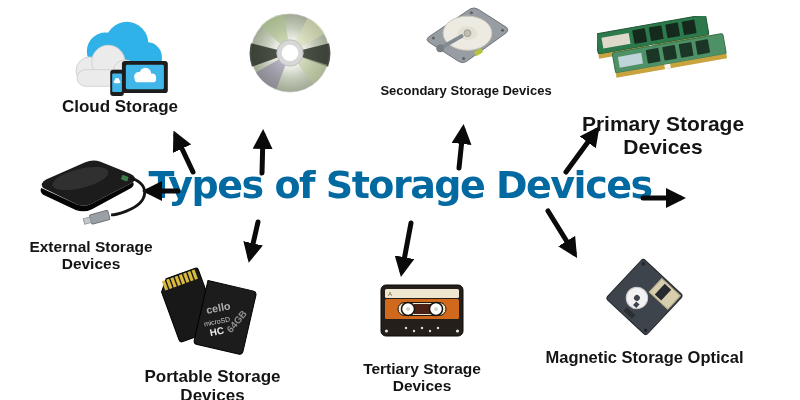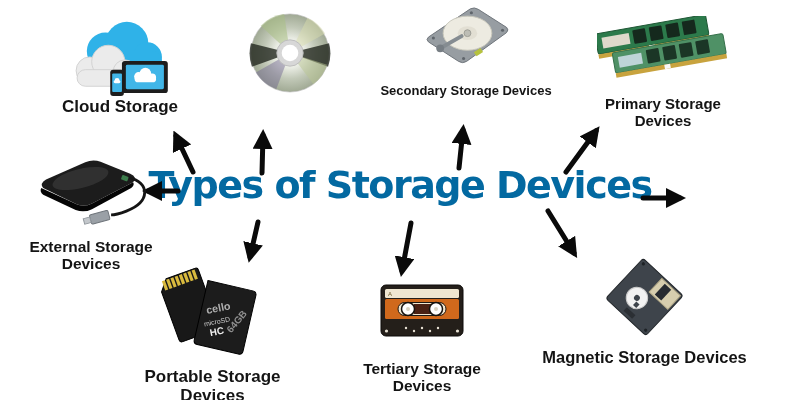--- a/index.html
+++ b/index.html
@@ -8,21 +8,21 @@
   .title{position:absolute;left:0;top:166px;width:800px;text-align:center;
          font-family:"DejaVu Sans",sans-serif;font-weight:800;font-size:38px;
          letter-spacing:-1.5px;color:#0369a1;line-height:1.05;}
   .node{position:absolute;display:flex;flex-direction:column;align-items:center;}
   .node .label{font-weight:700;color:#141414;text-align:center;line-height:1.1;}
   #arrows{position:absolute;left:0;top:0;pointer-events:none;}
 
   .n-cloud{left:38px;top:16px;width:164px;}      .n-cloud .label{font-size:17px;margin-top:2px;text-align:center;}
   .n-optical{left:206px;top:12px;width:168px;}   .n-optical .label{font-size:15.5px;margin-top:-2px;}
   .n-secondary{left:370px;top:2px;width:192px;}  .n-secondary .label{font-size:13px;margin-top:6px;}
-  .n-primary{left:577px;top:16px;width:172px;}   .n-primary .label{font-size:15px;margin-top:8px;}
+  .n-primary{left:577px;top:16px;width:172px;}   .n-primary .label{font-size:21px;margin-top:24px;}
   .n-external{left:6px;top:146px;width:170px;}   .n-external .label{font-size:15.5px;margin-top:4px;}
   .n-flash{left:645px;top:142px;width:152px;}    .n-flash .label{font-size:15px;margin-top:8px;}
   .n-portable{left:110px;top:256px;width:205px;} .n-portable .label{font-size:17px;margin-top:6px;}
   .n-tertiary{left:338px;top:284px;width:168px;} .n-tertiary .label{font-size:15.5px;margin-top:22px;}
   .n-magnetic{left:542px;top:254px;width:205px;} .n-magnetic .label{font-size:16.5px;margin-top:8px;}
 </style>
 </head>
 <body>
 
 <div class="canvas">
@@ -230,16 +230,16 @@
         <rect x="53" y="18" width="26" height="19" fill="#d7ceae" stroke="#b3a987"></rect>
         <rect x="59" y="20" width="9" height="15" fill="#272b30"></rect>
         <circle cx="48" cy="50" r="11" fill="#f2f2f2" stroke="#c9c9c9"></circle>
         <circle cx="48" cy="50" r="3" fill="#3e444b"></circle>
         <rect x="50" y="53" width="4.5" height="5" fill="#3e444b"></rect>
         <rect x="47" y="64" width="12" height="5" fill="#2b2f34"></rect>
         <circle cx="29" cy="20" r="1.7" fill="#1e2226"></circle>
           <circle cx="77" cy="68" r="1.7" fill="#1e2226"></circle>
       </g>
     </svg>
-    <div class="label">Magnetic Storage Devices</div>
+    <div class="label">Magnetic Storage Optical</div>
   </div>
 
 </div>
 
 </body></html>

